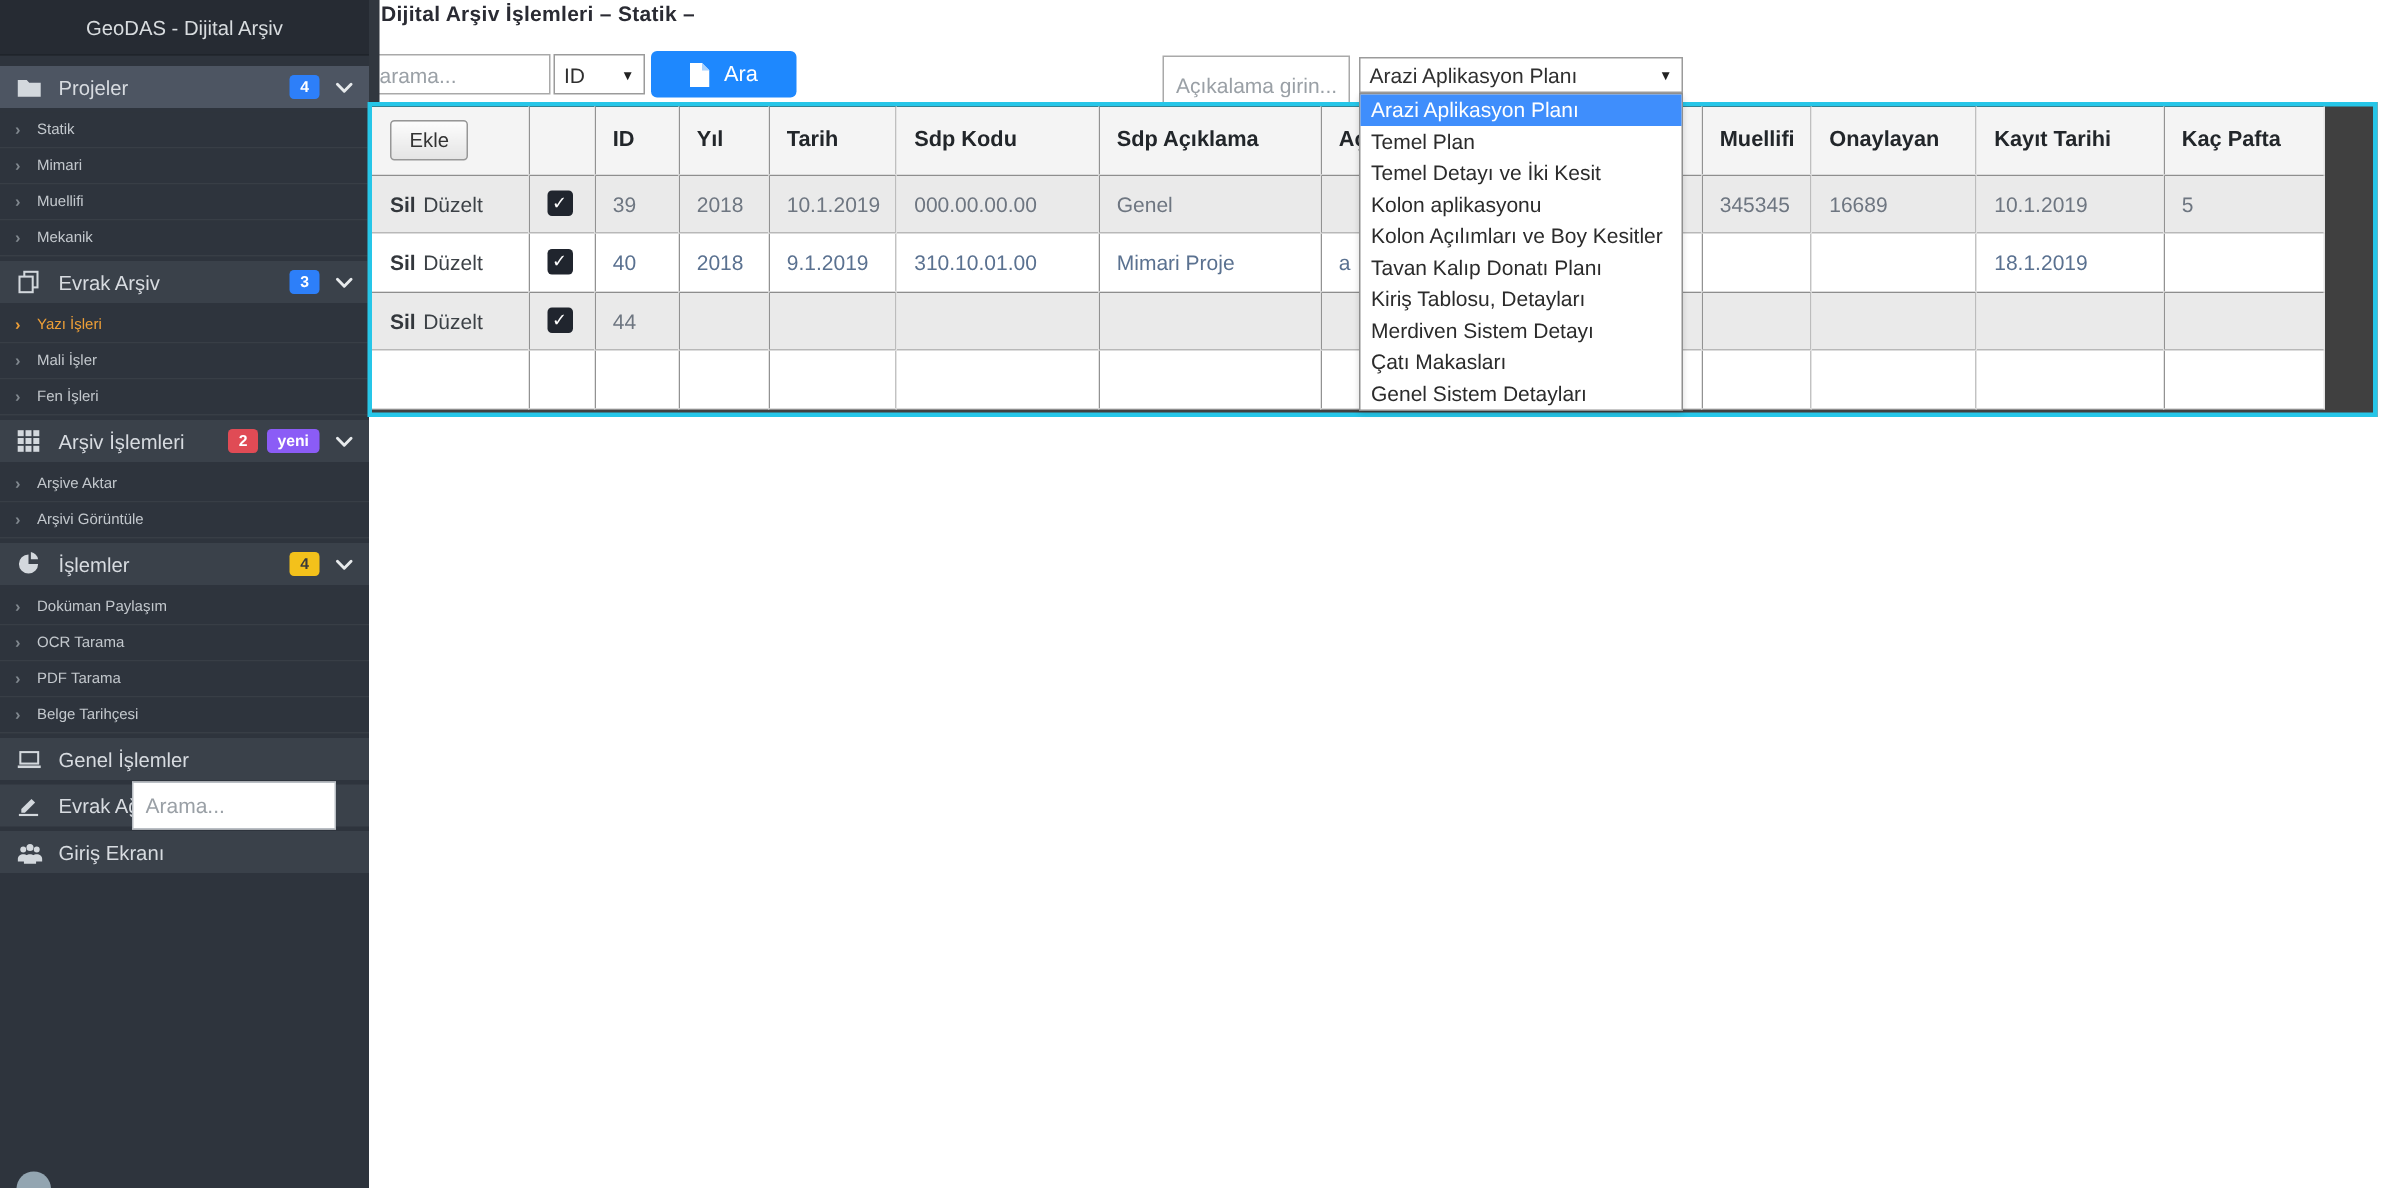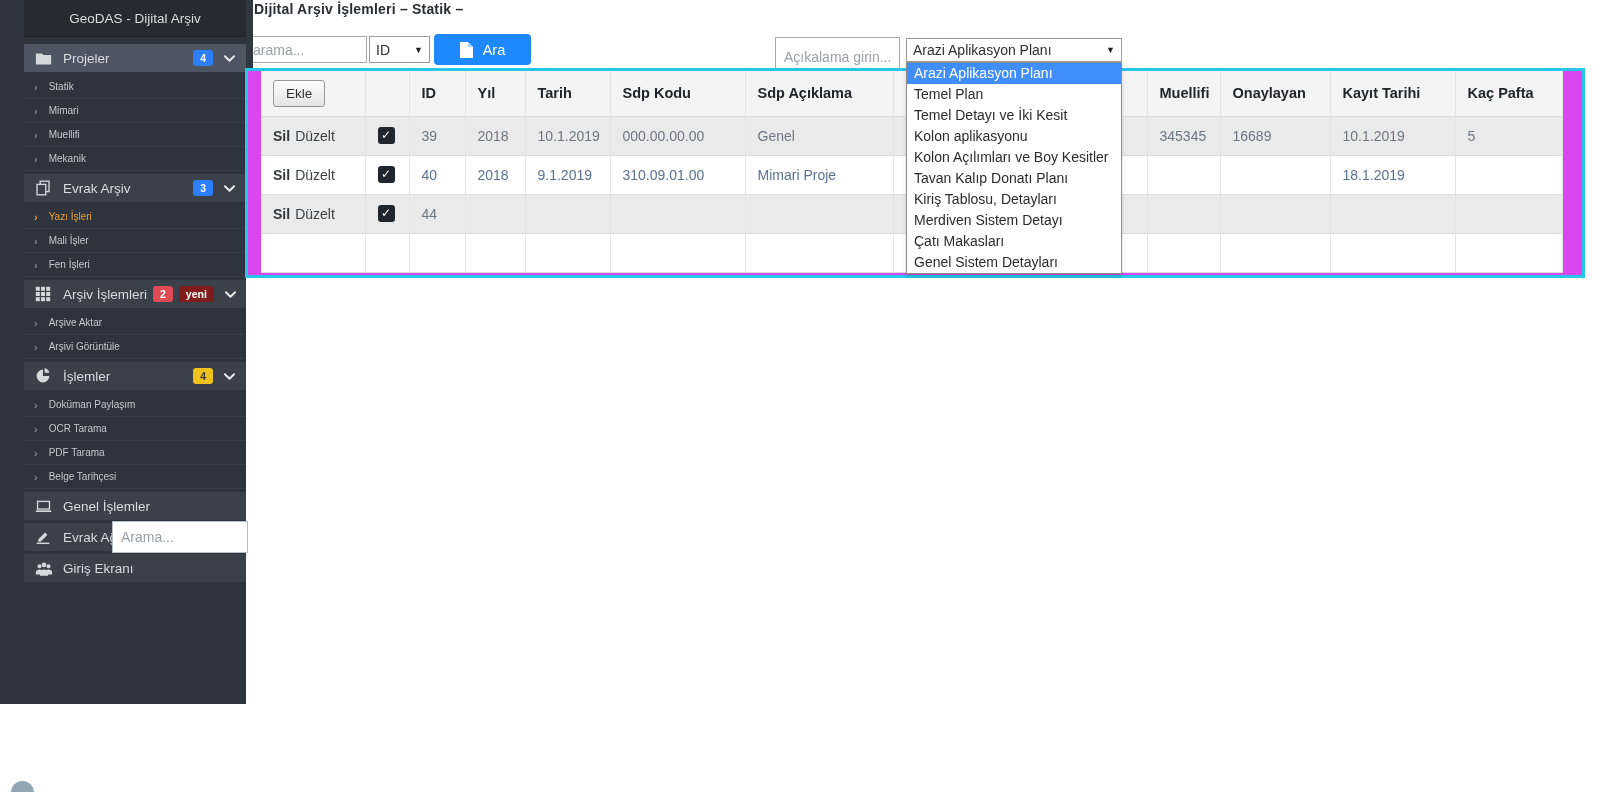--- a/index.html
+++ b/index.html
@@ -1,21 +1,21 @@
 <!DOCTYPE html>
 <html lang="tr"><head>
 <meta charset="utf-8">
 <style>
   * { margin:0; padding:0; box-sizing:border-box; }
   html,body { width:1600px; height:792px; }
   body { font-family:"Liberation Sans","DejaVu Sans",sans-serif; background:#fff; }
   #app { position:relative; width:1600px; height:792px; overflow:hidden; background:#fff; }
 
   
-  .sidebar { position:absolute; left:0; top:0; width:246px; height:704px; background:#2e343d; z-index:3;padding-left:24px; }
+  .sidebar { position:absolute; left:0; top:0; width:246px; height:792px; background:#2e343d; z-index:3; }
   .side-title { height:37px; background:#262b33; color:#d8dcdf; font-size:13.5px;
                 display:flex; align-items:center; justify-content:center; border-bottom:1px solid #1f242b; }
   .side-artifact { position:absolute; left:246px; top:0; width:7px; height:92px; background:#31373f; z-index:3; }
   .nav { padding-top:4px; }
   .nav-group { position:relative; height:28px; margin:3px 0; display:flex; align-items:center;
                padding:0 10px 0 11px; background:#3a414a; color:#d7dbe0; font-size:13.5px; cursor:pointer; }
   .nav-group.selected { background:#4d5562; }
   .nav-group .gicon { width:17px; height:17px; margin-right:11px; color:#d3d8dd; flex:0 0 auto; }
   .nav-group .glabel { white-space:nowrap; }
   .nav-group .spacer { flex:1; }
@@ -53,21 +53,21 @@
 
   
   .dropdown { position:absolute; left:906px; top:62px; width:216px; background:#fff; border:1px solid #8f8f8f;
               z-index:11; box-shadow:0 2px 4px rgba(0,0,0,0.15); }
   .dd-option { height:21px; line-height:21px; font-size:14px; color:#2b2b2b; padding-left:7px; white-space:nowrap;
                cursor:pointer; }
   .dd-option.highlight { background:#3f8efc; color:#fff; }
 
   
   .table-wrap { position:absolute; left:245px; top:68px; width:1340px; height:210px;
-                border:3px solid #26c6e8; background:#d946ef; z-index:5;padding-left:13px; }
+                border:3px solid #26c6e8; background:#404040; z-index:5; }
   table { border-collapse:collapse; table-layout:fixed; width:1302px; }
   th, td { border-right:1px solid #e4e4e4; border-bottom:1px solid #dcdcdc; padding:0 0 0 12px;
            text-align:left; overflow:hidden; white-space:nowrap; }
   thead th { height:45px; background:#f4f4f4; font-size:14.5px; font-weight:bold; color:#22262a; }
   tbody td { height:39px; font-size:14px; color:#6e7681; }
   tr.striped td { background:#eaeaea; }
   tr.plain td { background:#ffffff; }
   tr.tone-blue td { color:#5a7190; }
   .ekle-btn { background:linear-gradient(#fdfdfd,#e4e4e4); border:1px solid #979797; border-radius:3px;
               font-size:13.5px; color:#333; padding:5px 12px; cursor:pointer;
@@ -146,21 +146,21 @@
                 <rect x="7.5" y="7.5" width="5" height="5"></rect>
                 <rect x="14" y="7.5" width="5" height="5"></rect>
                 <rect x="1" y="14" width="5" height="5"></rect>
                 <rect x="7.5" y="14" width="5" height="5"></rect>
                 <rect x="14" y="14" width="5" height="5"></rect>
               </g>
             </svg></span>
           <span class="glabel">Arşiv İşlemleri</span>
           <span class="spacer"></span>
           <span class="badge" style="background: rgb(224, 75, 85); color: rgb(255, 255, 255);">2</span>
-          <span class="badge" style="background: #7f1d1d; color: rgb(255, 255, 255);">yeni</span>
+          <span class="badge" style="background: #8b5cf6; color: rgb(255, 255, 255);">yeni</span>
           <span class="chev"><svg viewBox="0 0 20 20" width="13" height="13">
               <polyline points="3,6.5 10,13.5 17,6.5" fill="none" stroke="currentColor" stroke-width="3" stroke-linecap="round" stroke-linejoin="round"></polyline>
             </svg></span>
         </div>
         <div class="nav-sub">
           <span class="arrow">›</span>
           <span class="slabel">Arşive Aktar</span>
         </div>
         <div class="nav-sub">
           <span class="arrow">›</span>
@@ -315,21 +315,21 @@
             <td>5</td>
           </tr>
           <tr class="plain tone-blue">
             <td><span class="act-sil">Sil</span><span class="act-duzelt">Düzelt</span></td>
             <td>
               <div class="cbx">✓</div>
             </td>
             <td>40</td>
             <td>2018</td>
             <td>9.1.2019</td>
-            <td>310.09.01.00</td>
+            <td>310.10.01.00</td>
             <td>Mimari Proje</td>
             <td>a</td>
             <td></td>
             <td></td>
             <td>18.1.2019</td>
             <td></td>
           </tr>
           <tr class="striped">
             <td><span class="act-sil">Sil</span><span class="act-duzelt">Düzelt</span></td>
             <td>

